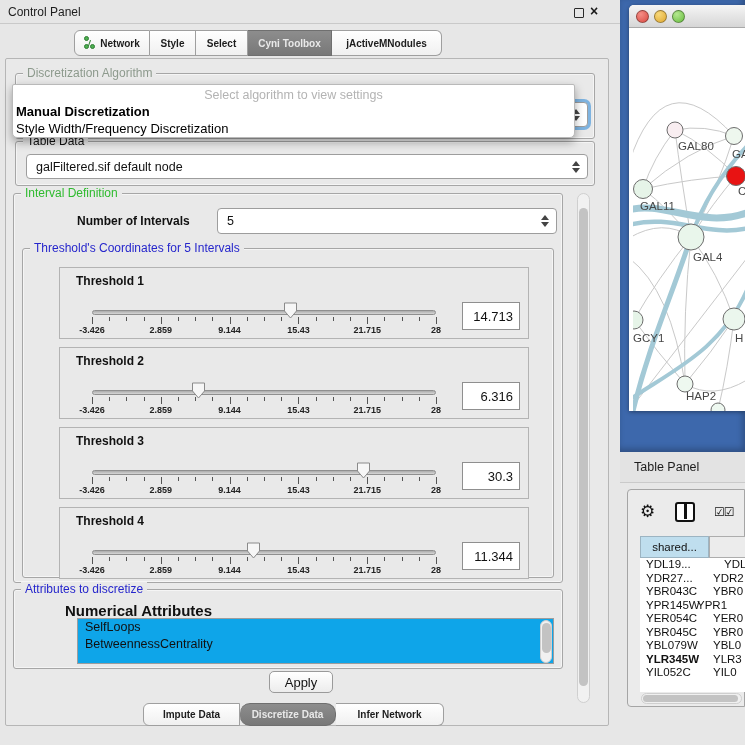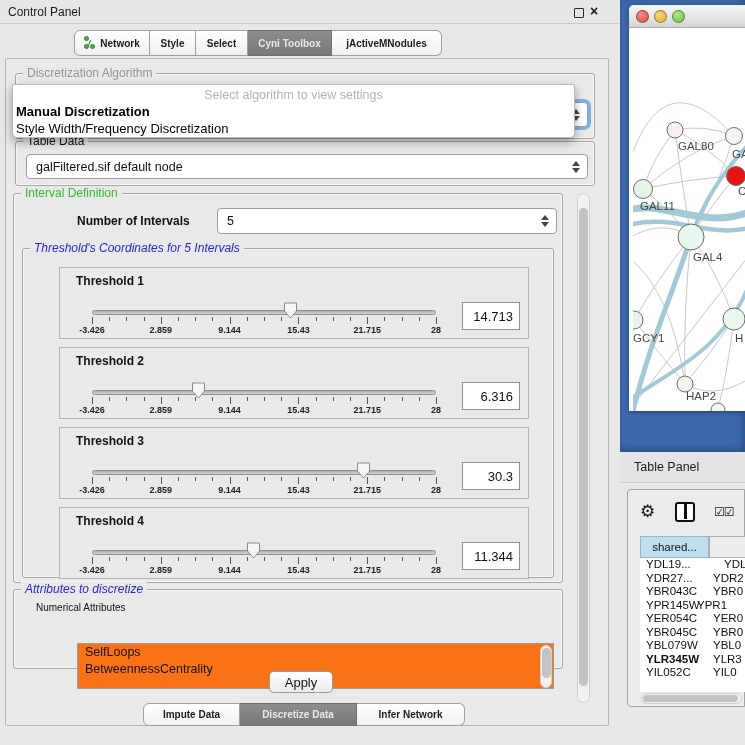--- a/index.html
+++ b/index.html
@@ -23,21 +23,21 @@
   .seg.sel { background:linear-gradient(#8d8d8d,#787878); color:#e9e9e9; border-color:#6f6f6f; }
   .net-icon { width:12px; height:14px; position:relative; }
   .net-icon i { position:absolute; width:5px; height:5px; border-radius:50%; background:#4caf50; border:1px solid #2e7d32; }
   .net-icon i:nth-child(1){ left:3px; top:0; } .net-icon i:nth-child(2){ left:0; top:8px; } .net-icon i:nth-child(3){ left:6px; top:8px; }
   .net-icon s { position:absolute; left:5px; top:4px; width:1px; height:6px; background:#2e7d32; transform:rotate(20deg); }
 
   .cpanel { left:5px; top:58px; width:604px; height:668px; background:#e9e9e9; border:1px solid #b6b6b6; border-radius:2px; }
 
   .grp { position:absolute; border:1px solid #a6a6a6; border-radius:3px; box-shadow:inset 0 0 0 1px rgba(255,255,255,.55); }
   .gtitle { position:absolute; top:-8px; left:7px; background:#e9e9e9; padding:0 4px; font-size:12px; white-space:nowrap; }
-  .gtitle.green { color:#2fbb2f; } .gtitle.blue { color:#2626cc;font-style:italic; } .gtitle.black { color:#111; font-weight:bold; } .gtitle.dim { color:#8d9a8d; }
+  .gtitle.green { color:#2fbb2f; } .gtitle.blue { color:#2626cc; } .gtitle.black { color:#111; font-weight:bold; } .gtitle.dim { color:#8d9a8d; }
 
   .combo { position:absolute; background:#fff; border:1px solid #9d9d9d; border-radius:4px; font-size:12.5px; color:#111;
            display:flex; align-items:center; padding-left:9px; }
   .stepper { position:absolute; right:7px; top:50%; transform:translateY(-50%); width:9px; height:14px; }
   .stepper b { position:absolute; left:1px; width:0; height:0; border-left:4px solid transparent; border-right:4px solid transparent; }
   .stepper b.up { top:1px; border-bottom:5px solid #444; }
   .stepper b.dn { bottom:1px; border-top:5px solid #444; }
   .combo.focusring { box-shadow:0 0 0 3px #7eb3e0; }
 
   .popup { left:12px; top:84px; width:563px; height:54px; background:#fff; border:1px solid #b9b9b9; border-radius:2px 2px 5px 5px;
@@ -49,21 +49,21 @@
   .thr-panel { position:absolute; left:36px; width:470px; height:72px; border:1px solid #b3b3b3; background:#e9e9e9; }
   .thr-label { position:absolute; left:16px; top:6px; font-size:12px; font-weight:bold; color:#111; }
   .track { position:absolute; left:32px; top:42px; width:344px; height:5px; border-radius:3px;
            background:linear-gradient(#ababab,#d6d6d6); border:1px solid #8f8f8f; }
   .thumb { position:absolute; top:34px; width:15px; height:17px; }
   .tick { position:absolute; width:1px; background:#555; }
   .ticklab { position:absolute; width:52px; text-align:center; font-size:9px; font-weight:bold; color:#222; }
   .valbox { position:absolute; left:402px; top:34px; width:58px; height:28px; background:#fff; border:1px solid #8f8f8f;
             font-size:13px; color:#111; display:flex; align-items:center; justify-content:flex-end; padding-right:6px; }
 
-  .listbox { position:absolute; background:#f97316; border:1px solid #9d9d9d; overflow:hidden;margin-top:25px; }
+  .listbox { position:absolute; background:#0ea5e9; border:1px solid #9d9d9d; overflow:hidden; }
   .listbox .item { font-size:12.5px; color:#111; padding:1px 0 1px 7px; line-height:14.5px; white-space:nowrap; }
   .vscroll { position:absolute; width:13px; background:#f1f1f1; border:1px solid #cfcfcf; border-radius:7px; }
   .vthumb { position:absolute; left:1px; width:9px; background:#c3c3c3; border-radius:5px; }
 
   .btn { position:absolute; background:linear-gradient(#ffffff,#ececec); border:1px solid #9a9a9a; border-radius:5px;
          font-size:13px; color:#111; display:flex; align-items:center; justify-content:center; }
 
   
   .netframe { left:620px; top:0; width:125px; height:452px; background:#3d68ac; box-shadow:inset -2px -3px 6px rgba(0,0,0,.25); }
   .netwin { left:629px; top:5px; width:116px; height:406px; background:#fff; border-radius:5px 0 0 0; box-shadow:0 1px 4px rgba(0,0,0,.4); }
@@ -297,21 +297,21 @@
                   <path d="M1.5,1 h12 v8 l-6,7 l-6,-7 z" fill="#f6f6f6" stroke="#8a8a8a"></path>
                 </svg></span>
               <span class="valbox">11.344</span>
             </div>
           </div>
       </div>
     </div>
 
     <div class="grp" style="left:7px; top:530px; width:550px; height:80px;">
       <span class="gtitle blue">Attributes to discretize</span>
-      <span class="abs" style="left:22px; top:12px; font-size:10px; font-weight:normal; color:#111;">Numerical Attributes</span>
+      <span class="abs" style="left:51px; top:12px; font-size:15px; font-weight:bold; color:#111;">Numerical Attributes</span>
       <div class="listbox" style="left:63px; top:28px; width:477px; height:46px;">
         <div id="attr-items">
             <div class="item">SelfLoops</div>
             <div class="item">BetweennessCentrality</div>
           </div>
         <div class="vscroll" style="right:1px; top:1px; height:43px; width:12px;">
           <div class="vthumb" style="top:2px; height:30px;"></div>
         </div>
       </div>
     </div>
@@ -320,21 +320,21 @@
       <div class="vthumb" style="top:14px; height:478px;"></div>
     </div>
 
     <div class="btn" style="left:263px; top:612px; width:64px; height:22px;">Apply</div>
   </div>
 
   <div class="abs seg-bar" style="left:143px; top:703px; z-index:5;">
     <div class="seg first" style="width:97px; height:23px;">
         <span>Impute Data</span>
       </div>
-    <div class="seg sel" style="width:117px; height:23px;">
+    <div class="seg sel" style="width:96px; height:23px;border-radius:10px;">
         <span>Discretize Data</span>
       </div>
     <div class="seg last" style="width:108px; height:23px;">
         <span>Infer Network</span>
       </div>
   </div>
 
   <div class="abs popup">
     <div class="hint">Select algorithm to view settings</div>
     <div class="opt1">Manual Discretization</div>

